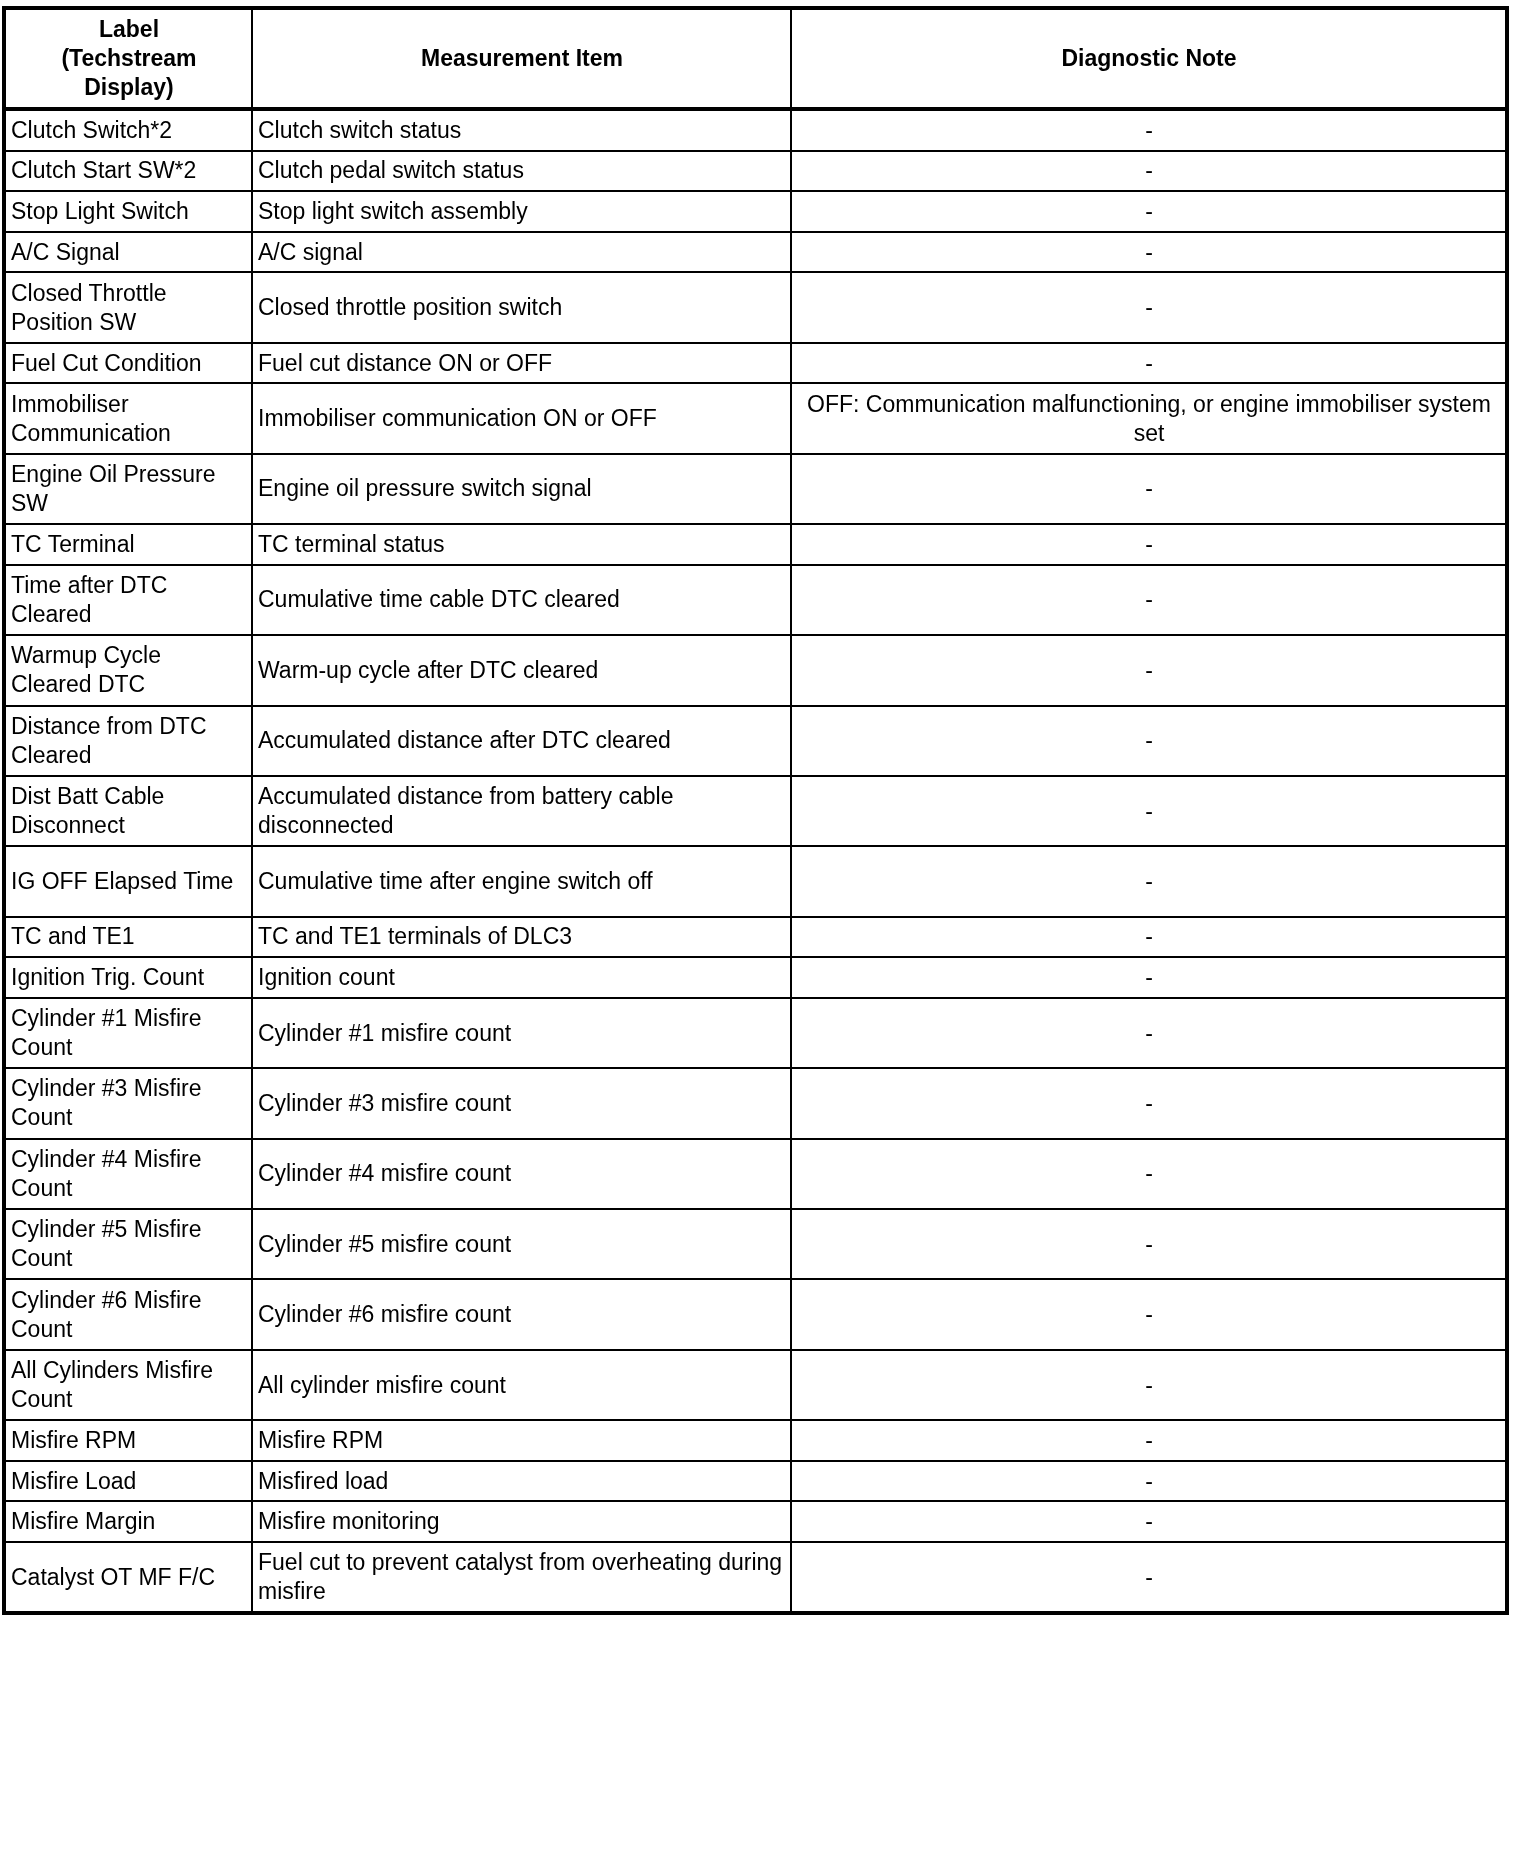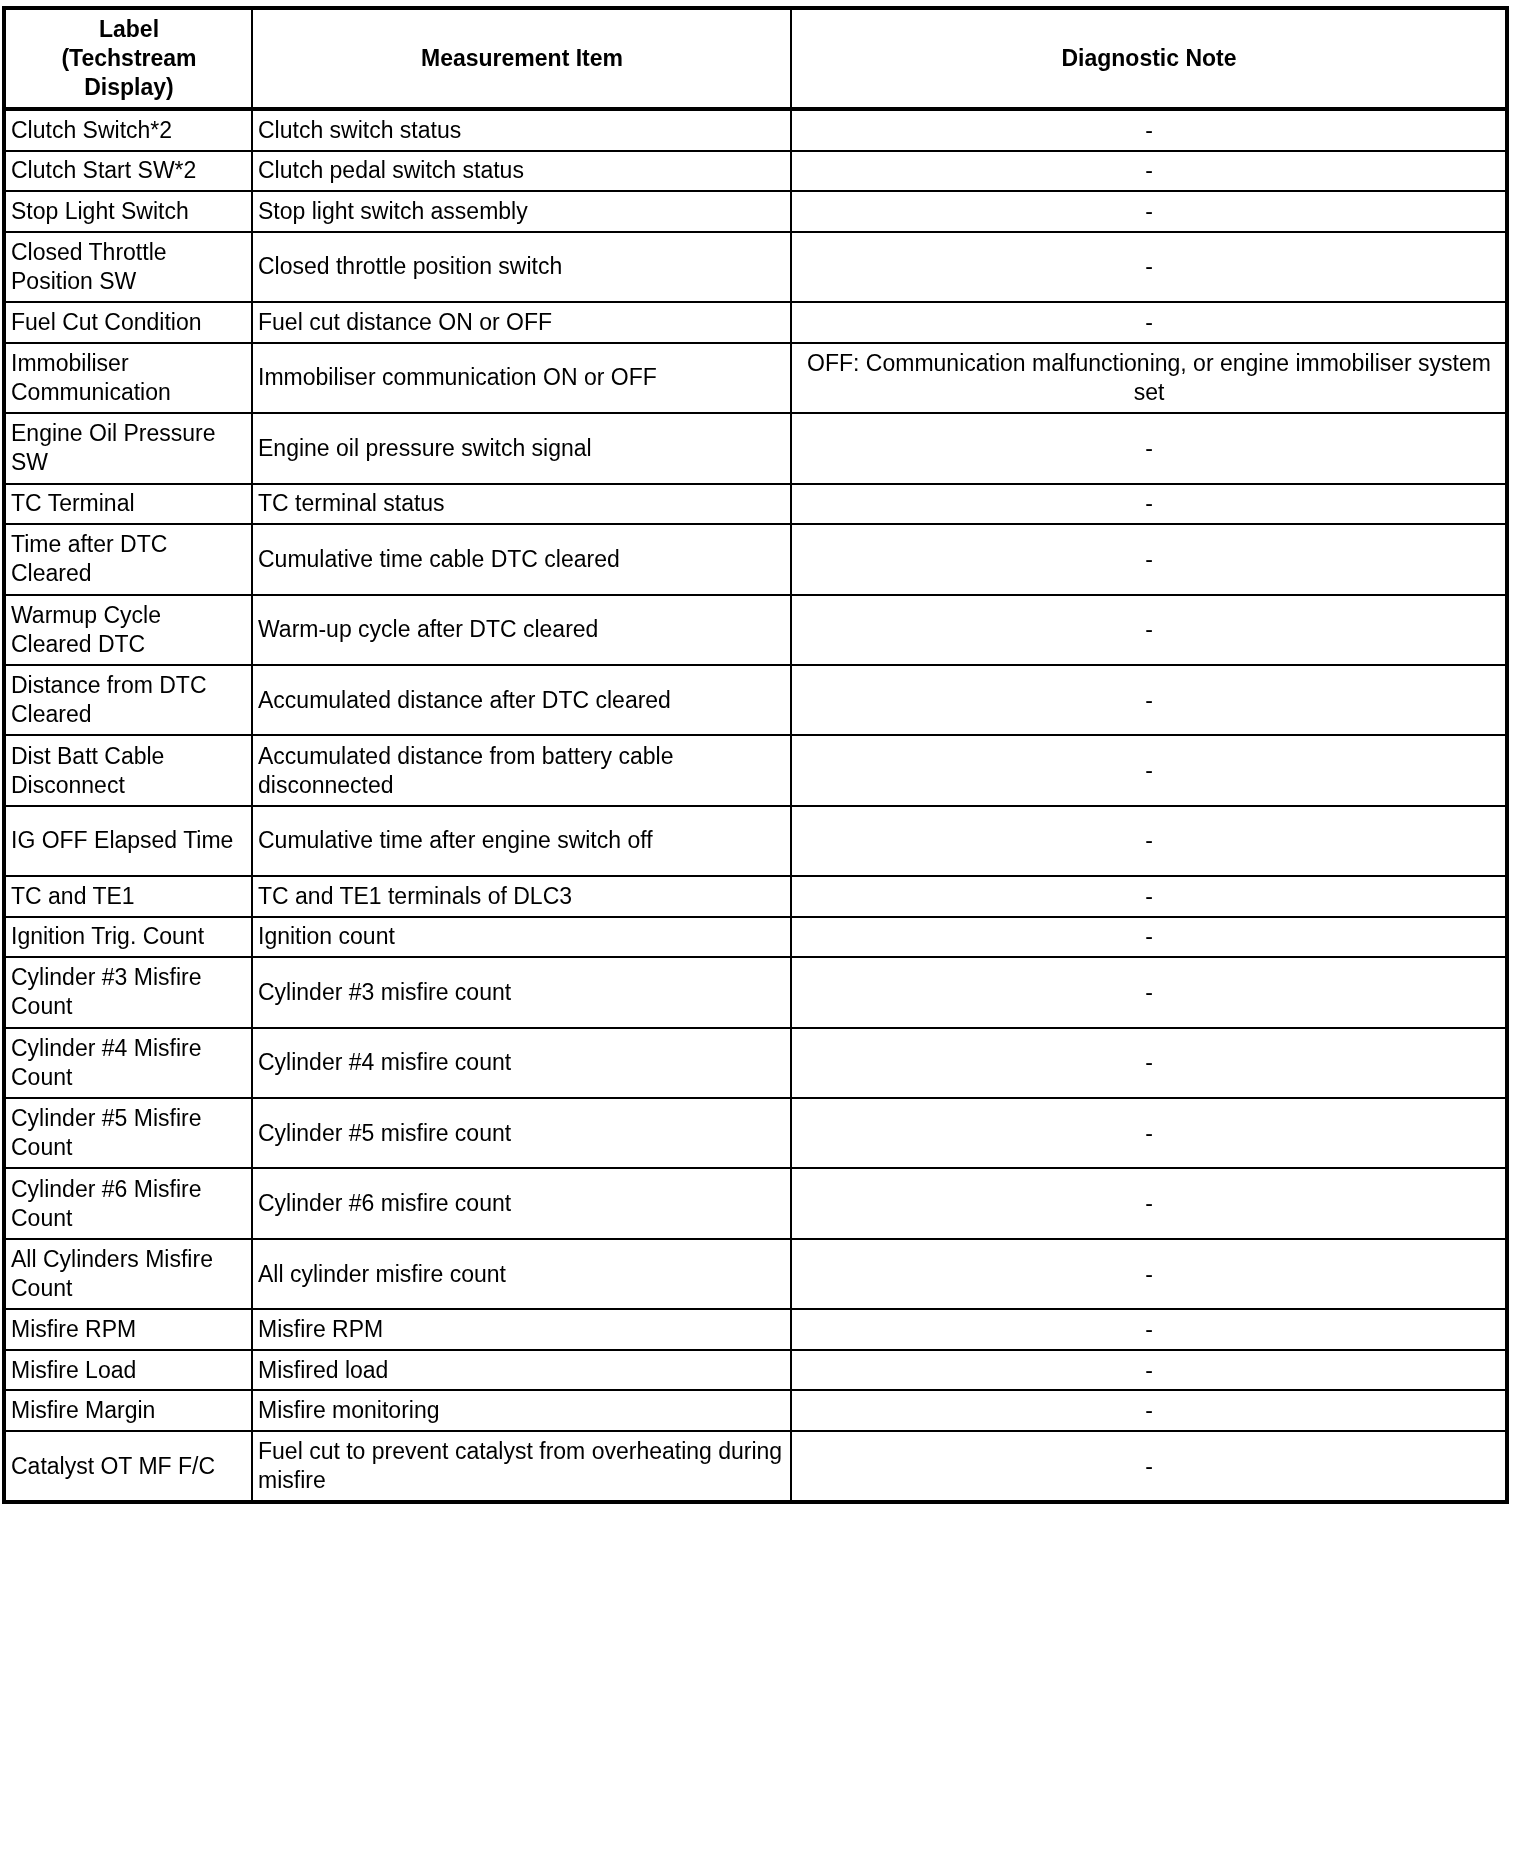--- a/index.html
+++ b/index.html
@@ -61,20 +61,25 @@
       <tr class="single">
         <td>Clutch Start SW*2</td>
         <td>Clutch pedal switch status</td>
         <td class="note">-</td>
       </tr>
       <tr class="single">
         <td>Stop Light Switch</td>
         <td>Stop light switch assembly</td>
         <td class="note">-</td>
       </tr>
+      <tr class="single">
+        <td>A/C Signal</td>
+        <td>A/C signal</td>
+        <td class="note">-</td>
+      </tr>
       <tr class="double">
         <td>Closed Throttle Position SW</td>
         <td>Closed throttle position switch</td>
         <td class="note">-</td>
       </tr>
       <tr class="single">
         <td>Fuel Cut Condition</td>
         <td>Fuel cut distance ON or OFF</td>
         <td class="note">-</td>
       </tr>
@@ -122,20 +127,25 @@
         <td>TC and TE1</td>
         <td>TC and TE1 terminals of DLC3</td>
         <td class="note">-</td>
       </tr>
       <tr class="single">
         <td>Ignition Trig. Count</td>
         <td>Ignition count</td>
         <td class="note">-</td>
       </tr>
       <tr class="double">
+        <td>Cylinder #1 Misfire Count</td>
+        <td>Cylinder #1 misfire count</td>
+        <td class="note">-</td>
+      </tr>
+      <tr class="double">
         <td>Cylinder #3 Misfire Count</td>
         <td>Cylinder #3 misfire count</td>
         <td class="note">-</td>
       </tr>
       <tr class="double">
         <td>Cylinder #4 Misfire Count</td>
         <td>Cylinder #4 misfire count</td>
         <td class="note">-</td>
       </tr>
       <tr class="double">

